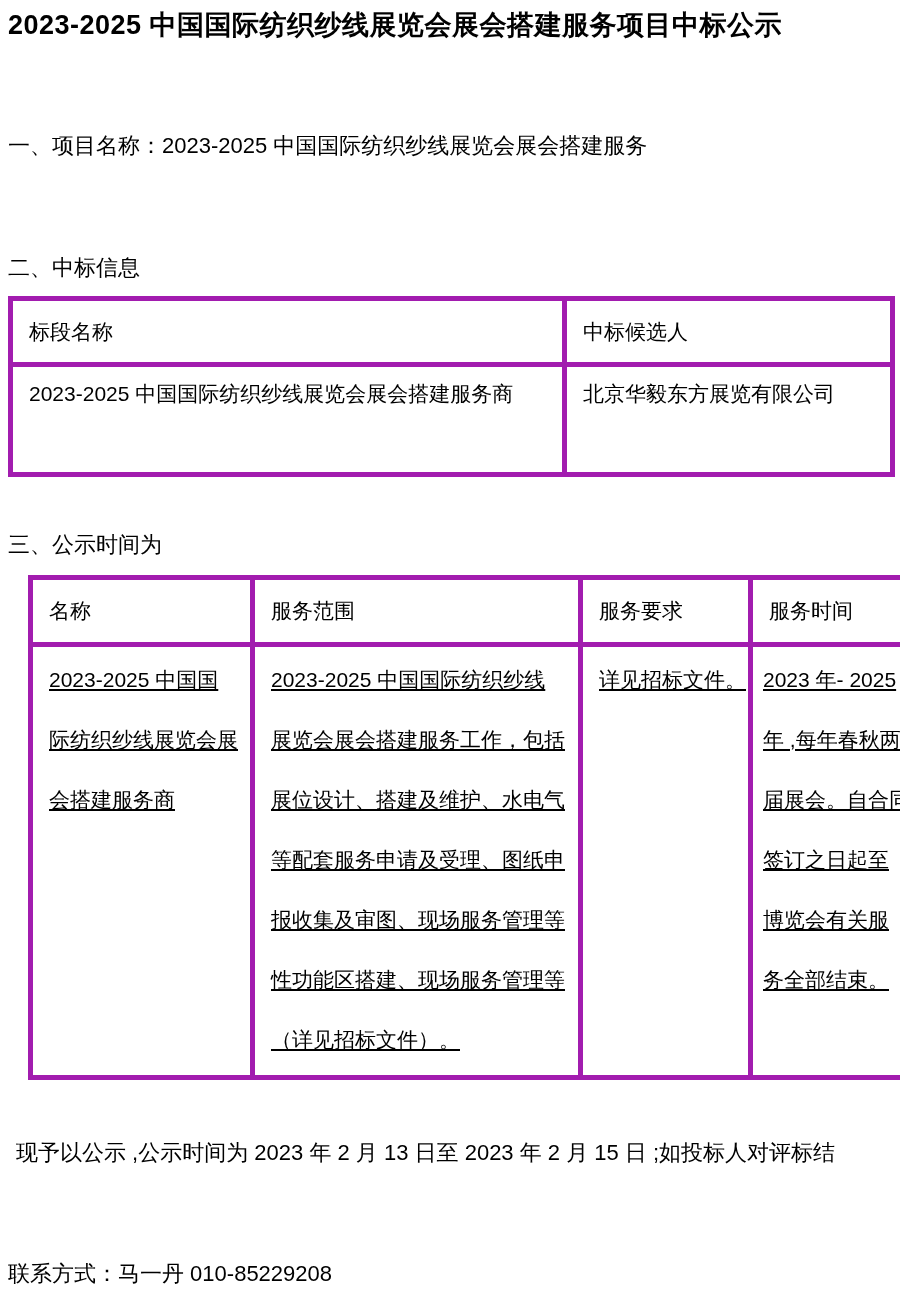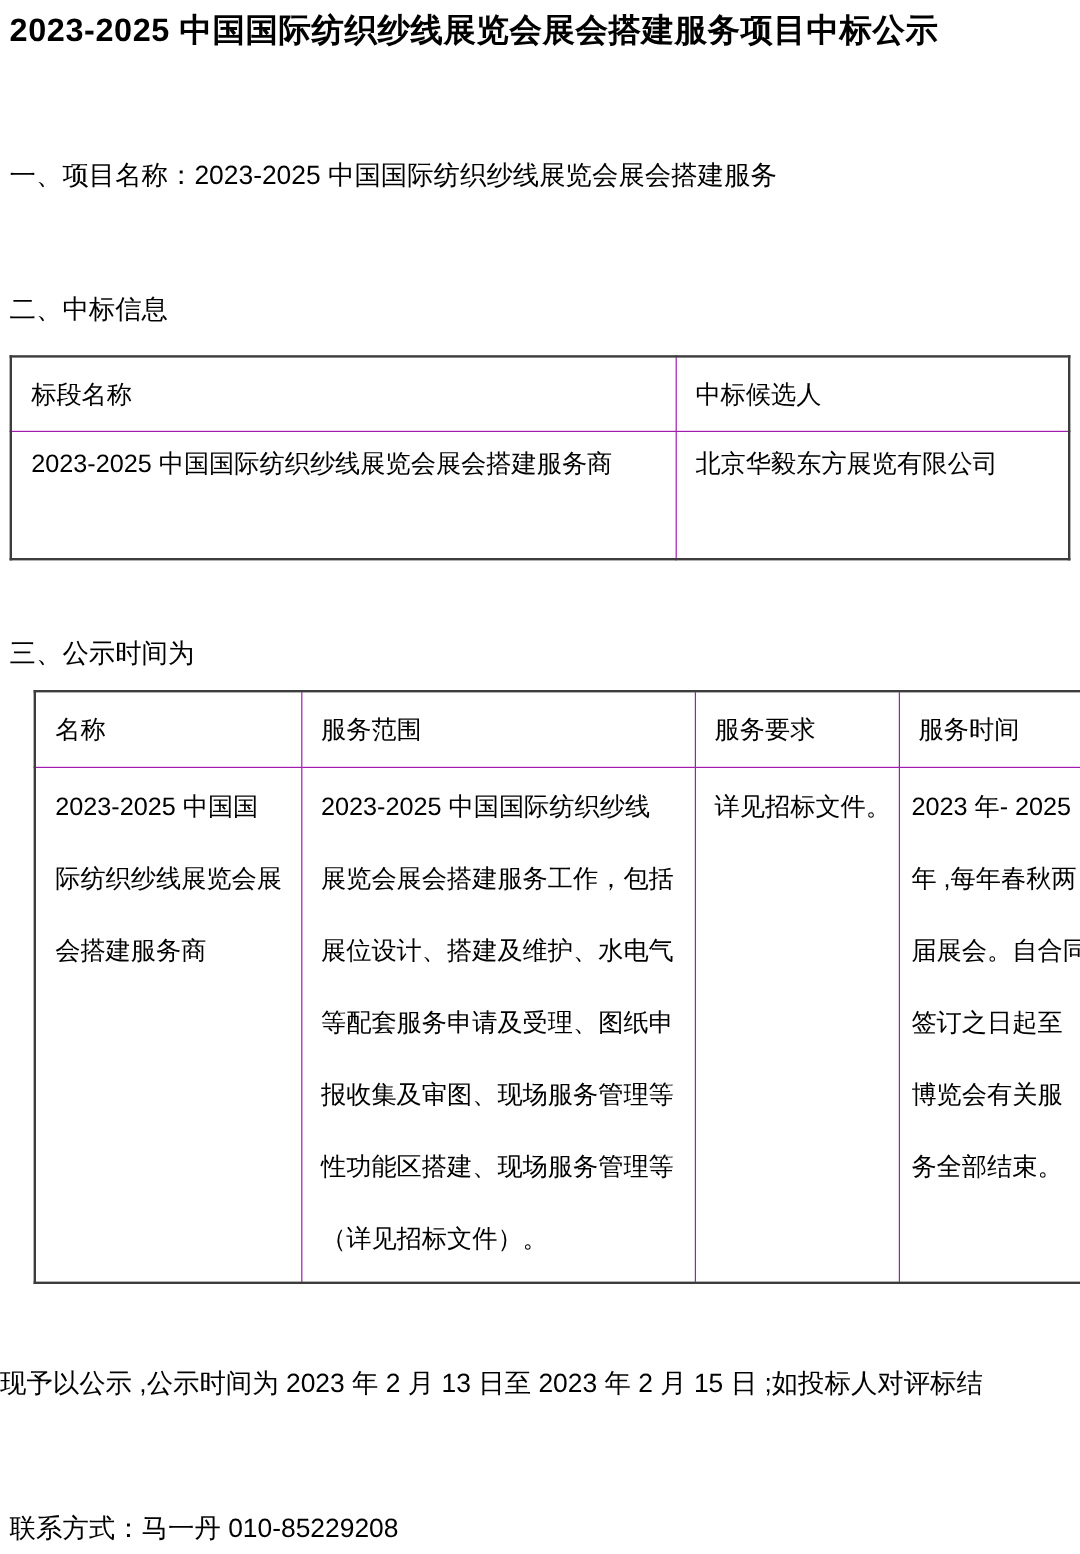--- a/index.html
+++ b/index.html
@@ -20,55 +20,56 @@
     font-size: 27px; font-weight: bold;
     line-height: 34px; white-space: nowrap;
     letter-spacing: 0.5px;
   }
   .heading {
     position: absolute; left: 8px;
     font-size: 22px; line-height: 28px;
     white-space: nowrap;
   }
   .h1 { top: 132px; text-align: center; }
-  .h2 { top: 244px; }
+  .h2 { top: 254px; }
   .h3 { top: 531px; }
 
   table.tbl {
     position: absolute; left: 8px;
     width: 882px;
     border-collapse: collapse;
     table-layout: fixed;
     border: 2px solid #3d3d3d;
   }
   table.tbl td {
-    border: 1px solid #a21caf;
+    border: 5px solid #a21caf;
     font-size: 21px;
     padding: 0 16px;
     overflow: hidden;
   }
   .tbl-bid { top: 296px; }
   .tbl-bid tr.hdr td { height: 61px; vertical-align: middle; }
   .tbl-bid tr.data td {
     height: 95px; vertical-align: top;
     padding-top: 10px; line-height: 34px; white-space: nowrap;
   }
   .tbl-subject { top: 575px; margin-left: 20px; }
   .tbl-subject tr.hdr td { height: 62px; vertical-align: middle; }
   .tbl-subject tr.data td {
     height: 425px; vertical-align: top;
     padding-top: 3px;
   }
   .tbl-subject tr.data td.time-cell { padding-left: 10px; padding-right: 6px; }
   .cell-line {
     height: 60px; line-height: 60px;
     white-space: nowrap;
+    text-decoration: underline;
   }
   .notice {
-    position: absolute; left: 0; top: 1123px;
+    position: absolute; left: 16px; top: 1123px;
     font-size: 22px;
   }
   .notice-line {
     height: 60px; line-height: 60px; white-space: nowrap;
   }
   .contact {
     position: absolute; left: 8px; top: 1244px;
     font-size: 22px; line-height: 60px; white-space: nowrap;
   }
 </style>

